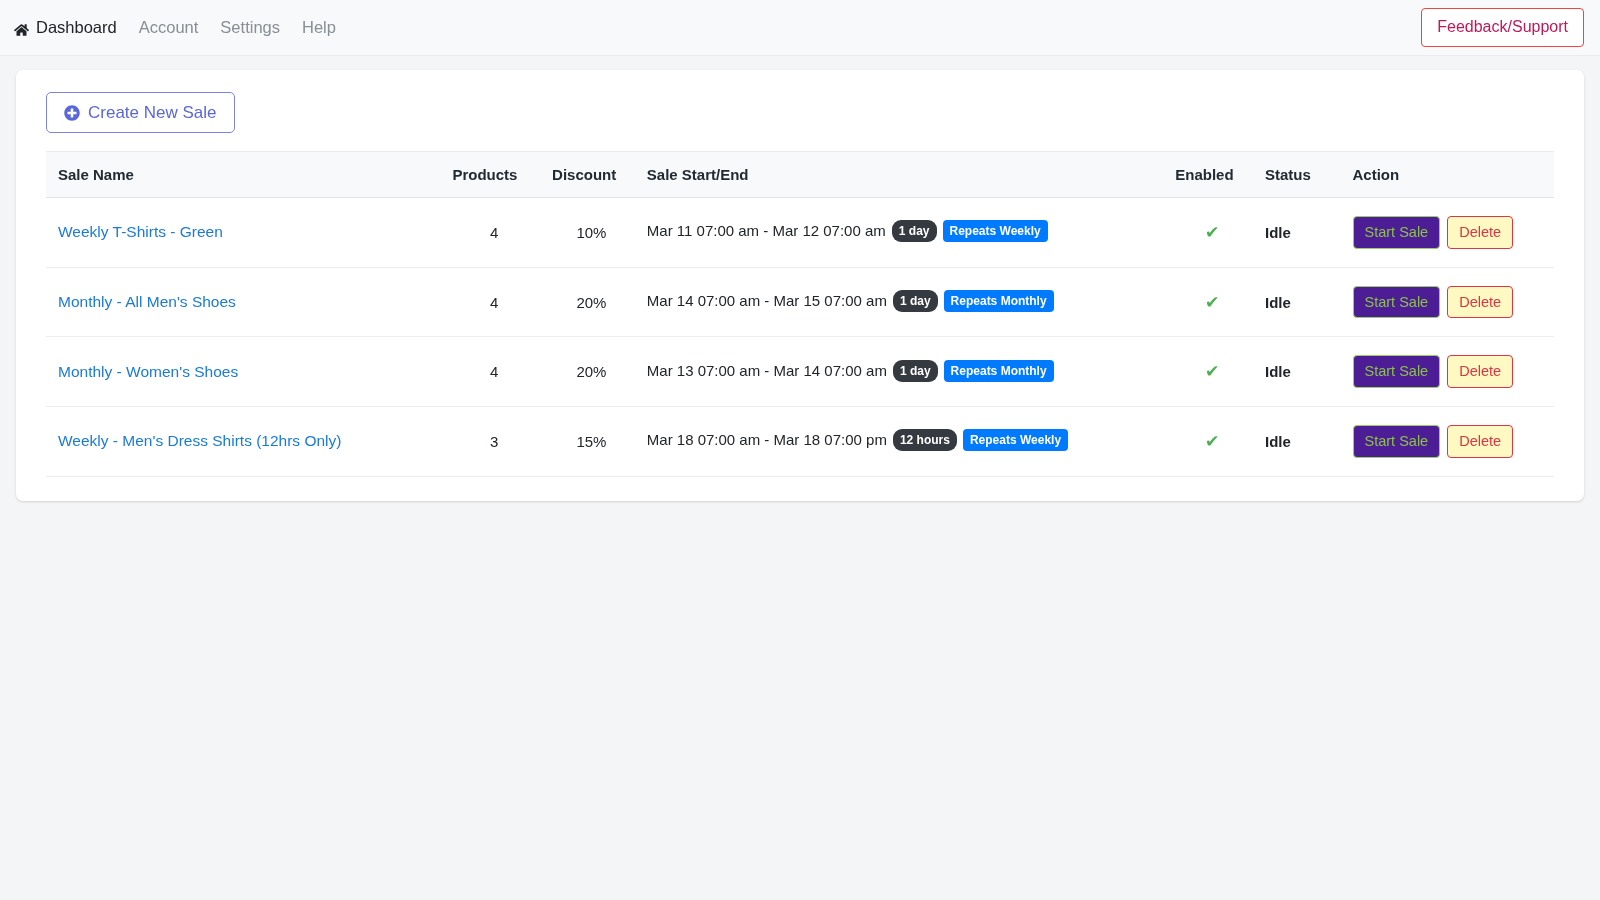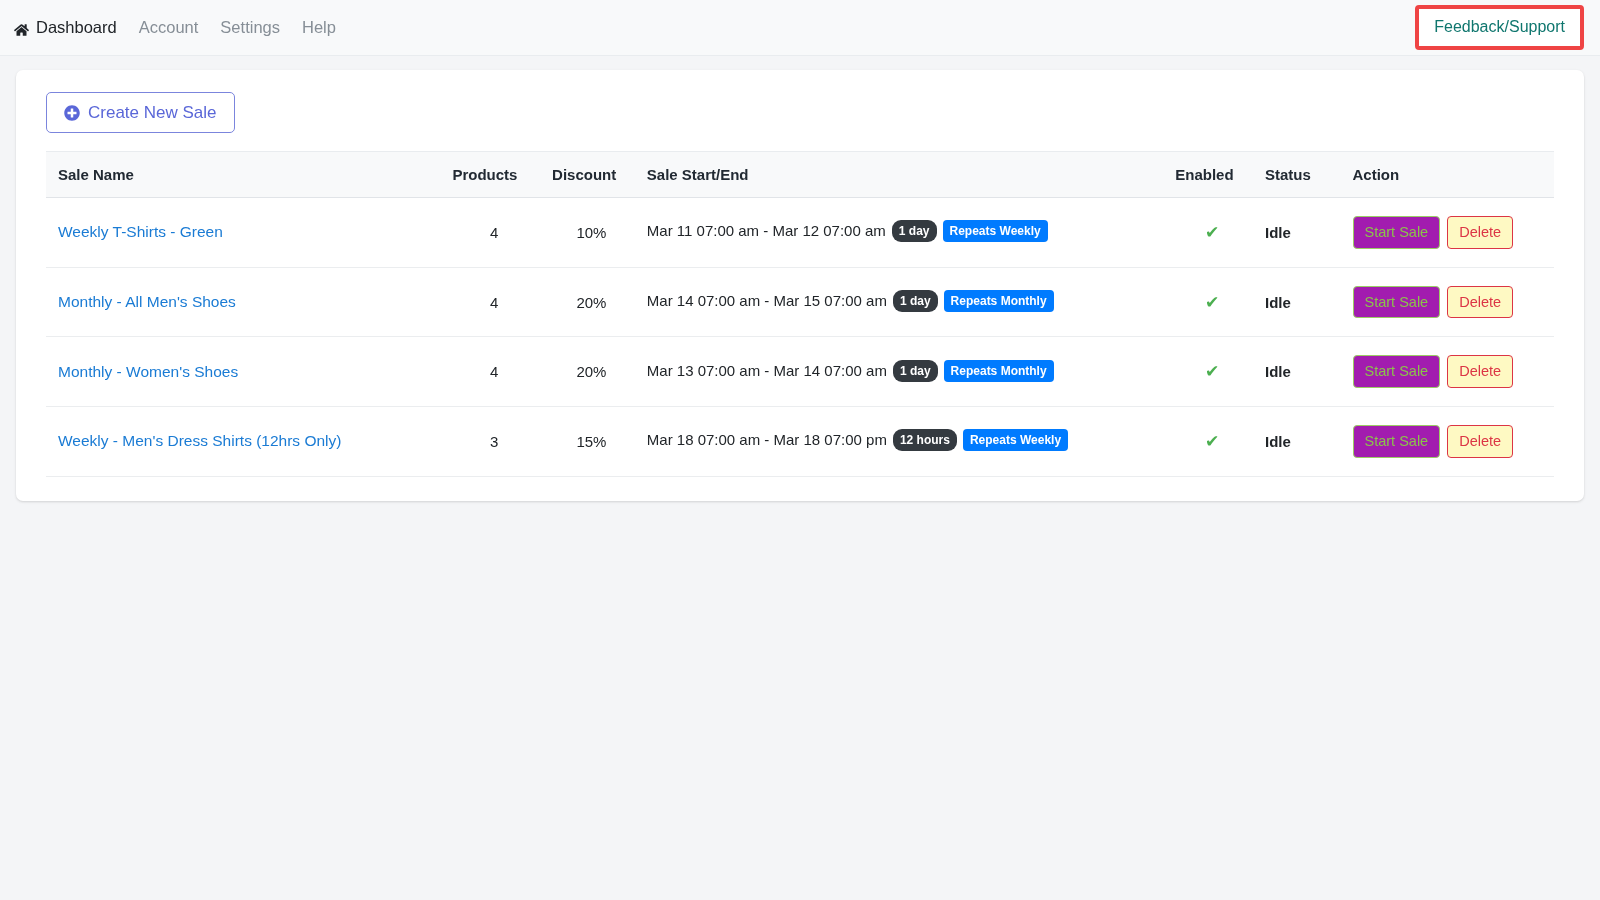--- a/index.html
+++ b/index.html
@@ -49,22 +49,22 @@
     color: #868e96;
     font-size: 16.5px;
     text-decoration: none;
     white-space: nowrap;
   }
   .nav-right {
     margin-left: auto;
   }
   .btn-feedback {
     display: inline-block;
-    border: 4px solid #ef4444;
-    color: #0f766e;
+    border: 1px solid #ef4444;
+    color: #be185d;
     background: #ffffff;
     border-radius: 4px;
     padding: 9px 15px;
     font-size: 16px;
     line-height: 1.15;
     cursor: pointer;
     white-space: nowrap;
   }
 
   
@@ -169,21 +169,21 @@
     color: #4caf50;
     font-size: 17px;
     line-height: 1;
   }
   .status-text { color: #212529; font-size: 15px; font-weight: bold; }
 
   .action-wrap { display: flex; gap: 7px; }
   .btn-start {
     border: 1px solid #9ccc65;
     color: #8bc34a;
-    background: #a21caf;
+    background: #4c1d95;
     border-radius: 4px;
     padding: 7px 11px;
     font-size: 14.5px;
     line-height: 1.15;
     cursor: pointer;
     white-space: nowrap;
   }
   .btn-delete {
     border: 1px solid #dc3545;
     color: #dc3545;

